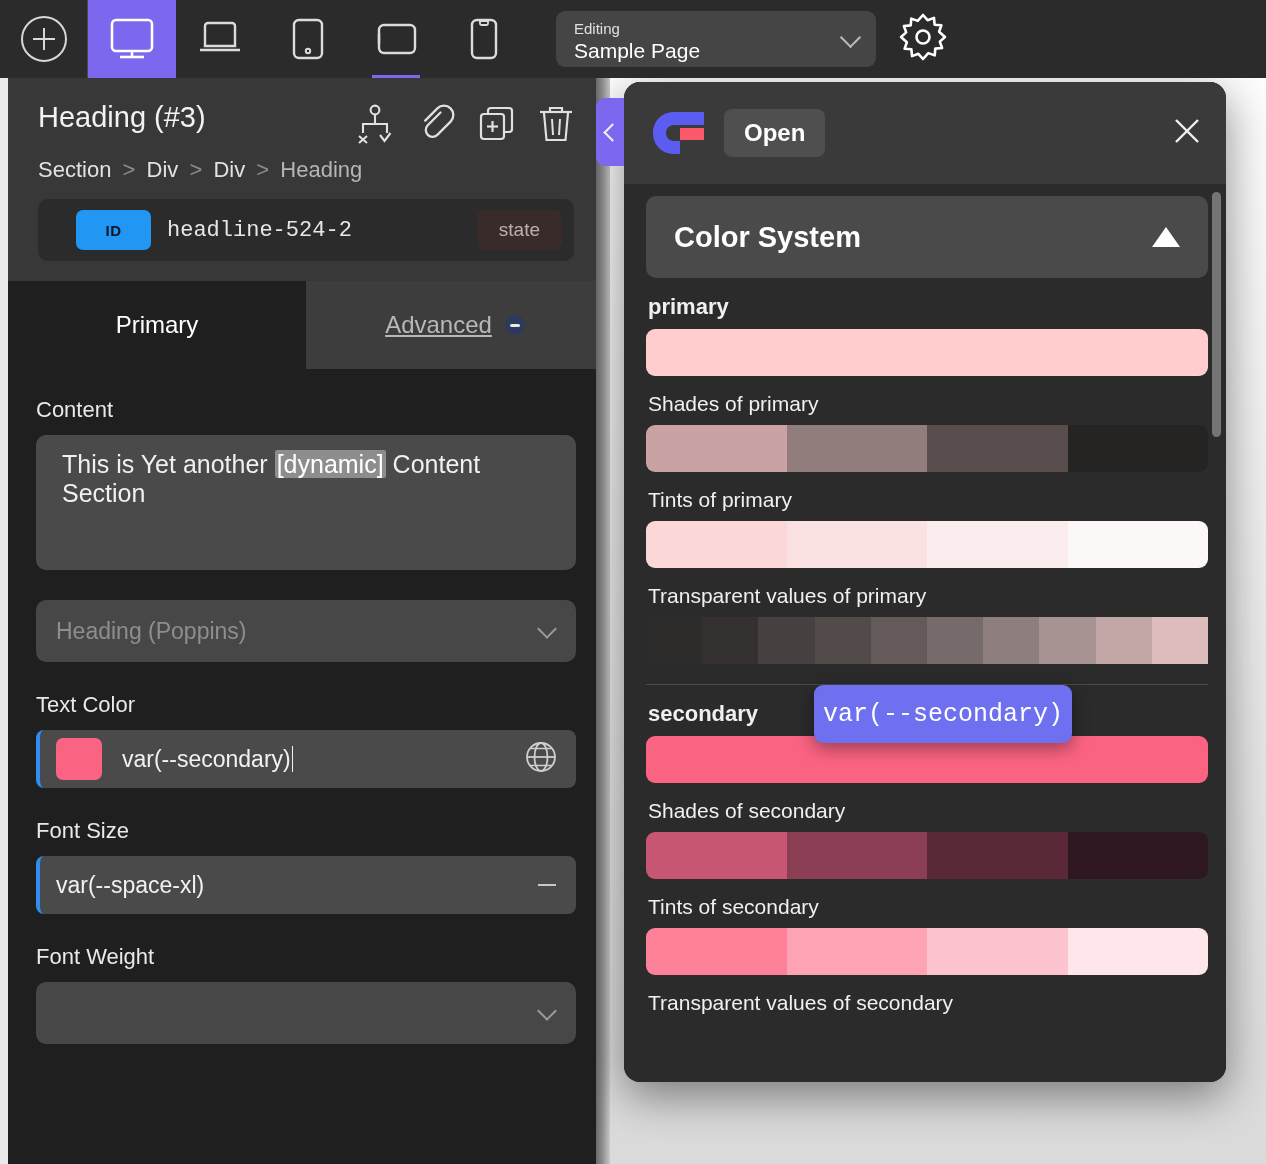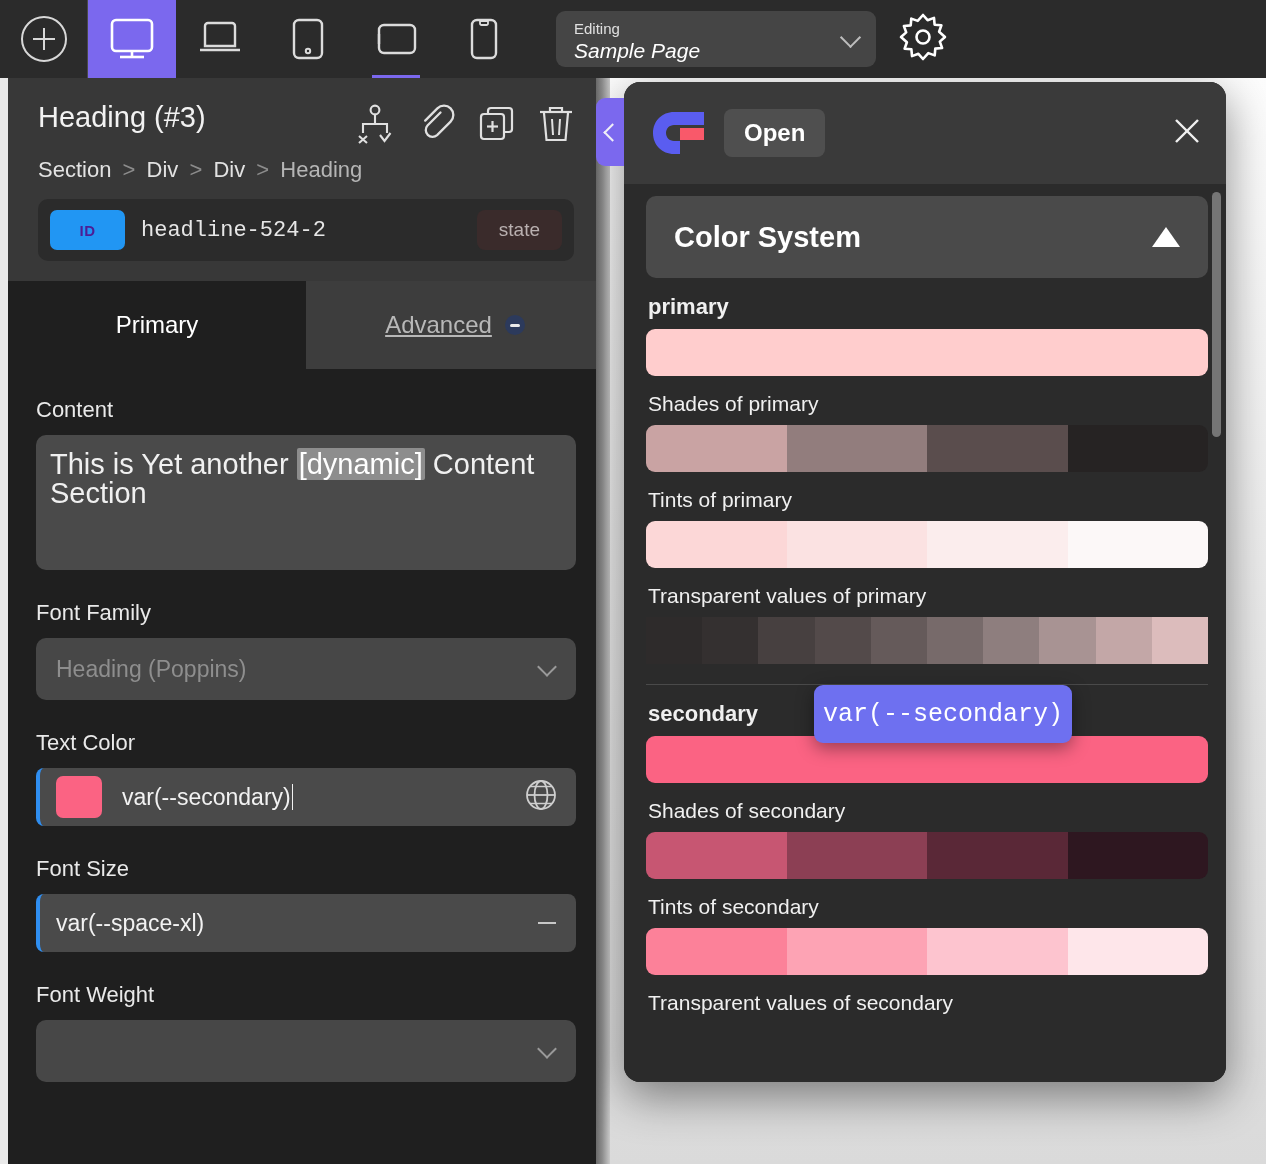--- a/index.html
+++ b/index.html
@@ -39,21 +39,21 @@
   }
   .dev-btn svg { display:block; }
 
   .page-select {
     margin-left:28px; align-self:center; width:320px; height:56px;
     background:#454545; border-radius:9px; position:relative;
     padding:4px 14px 0 18px; display:flex; flex-direction:column; justify-content:center;
     cursor:pointer;
   }
   .page-select .lbl { font-size:15px; color:#e0e0e0; line-height:19px; }
-  .page-select .val { font-size:21px; color:#ffffff; line-height:25px;font-style:italic; }
+  .page-select .val { font-size:21px; color:#ffffff; line-height:25px; }
   .page-select .chev {
     position:absolute; right:18px; top:50%; width:15px; height:15px;
     border-right:2px solid #bdbdbd; border-bottom:2px solid #bdbdbd;
     transform: translateY(-60%) rotate(45deg);
   }
   .gear-wrap { align-self:center; margin-left:22px; cursor:pointer; }
 
   
   .left-panel {
     position:absolute; left:8px; top:78px; width:596px; height:1086px;
@@ -65,23 +65,23 @@
   .lp-actions { display:flex; gap:22px; align-items:center; padding-top:4px; }
   .lp-actions .ic { cursor:pointer; }
   .breadcrumb { margin-top:9px; font-size:22px; color:#e2e2e2; }
   .breadcrumb .sep { color:#8c8c8c; margin:0 5px; }
   .breadcrumb .last { color:#b5b5b5; }
   .id-row {
     margin-top:16px; height:62px; background:#2b2b2b; border-radius:10px;
     display:flex; align-items:center; padding:0 12px; gap:16px;
   }
   .id-badge {
-    background:#2196f3; color:#4c1d95; font-size:15px; font-weight:bold;
+    background:#2196f3; color:#0f172a; font-size:15px; font-weight:bold;
     border-radius:7px; width:75px; height:40px; display:flex;
-    align-items:center; justify-content:center; letter-spacing:.5px;
+    align-items:center; justify-content:center; letter-spacing:.5px;margin-left:26px;
   }
   .id-value {
     flex:1; color:#e6e6e6; font-size:22px;
     font-family:"Liberation Mono", monospace;
   }
   .state-chip {
     background:#3a2b2b; color:#b9b0b0; font-size:19px;
     padding:9px 22px; border-radius:8px;
   }
 
@@ -97,21 +97,21 @@
     margin-left:13px; display:flex; align-items:center; justify-content:center;
   }
   .tab .badge i { display:block; width:10px; height:3px; background:#eaeaea; border-radius:2px;}
 
   .lp-body { padding:28px 28px 0 28px; }
   .field-label { font-size:22px; color:#e9e9e9; margin-bottom:12px; }
   .field-gap { height:30px; }
 
   .textarea {
     background:#4a4a4a; border-radius:10px; min-height:135px;
-    padding:15px 14px; color:#f0f0f0; font-size:29px; line-height:29px;
+    padding:15px 26px; color:#f0f0f0; font-size:25px; line-height:29px;
   }
   .dyn { background:#8d8d8d; color:#ffffff; padding:0 2px; border-radius:2px; }
 
   .select-box {
     background:#474747; border-radius:10px; height:62px;
     display:flex; align-items:center; padding:0 20px; position:relative;
     cursor:pointer;
   }
   .select-box .ph { font-size:23px; color:#8e8e8e; }
   .select-box .chev2 {
@@ -353,21 +353,20 @@
         </span>
     </div>
   </div>
 
   <div class="lp-body">
 
     <div class="field-label">Content</div>
     <div class="textarea"><span>This is Yet another </span><span class="dyn">[dynamic]</span><span> Content Section</span></div>
 
     <div class="field-gap"></div>
-    <div class="field-label">Font Family</div>
     <div class="select-box">
       <span class="ph">Heading (Poppins)</span>
       <span class="chev2"></span>
     </div>
 
     <div class="field-gap"></div>
     <div class="field-label">Text Color</div>
     <div class="input-box">
       <span class="swatch"></span>
       <span class="input-val">var(--secondary)</span>

